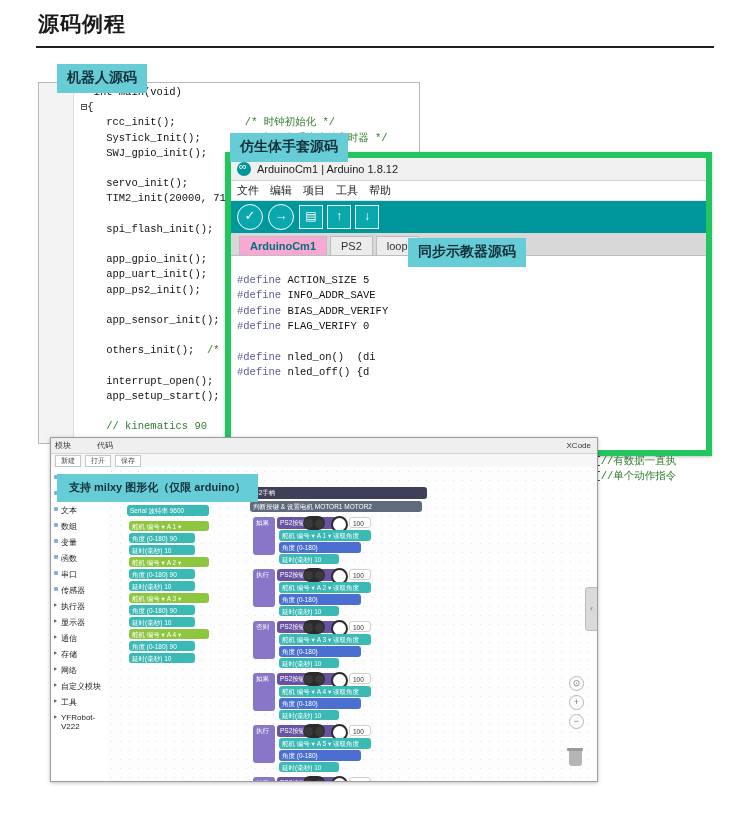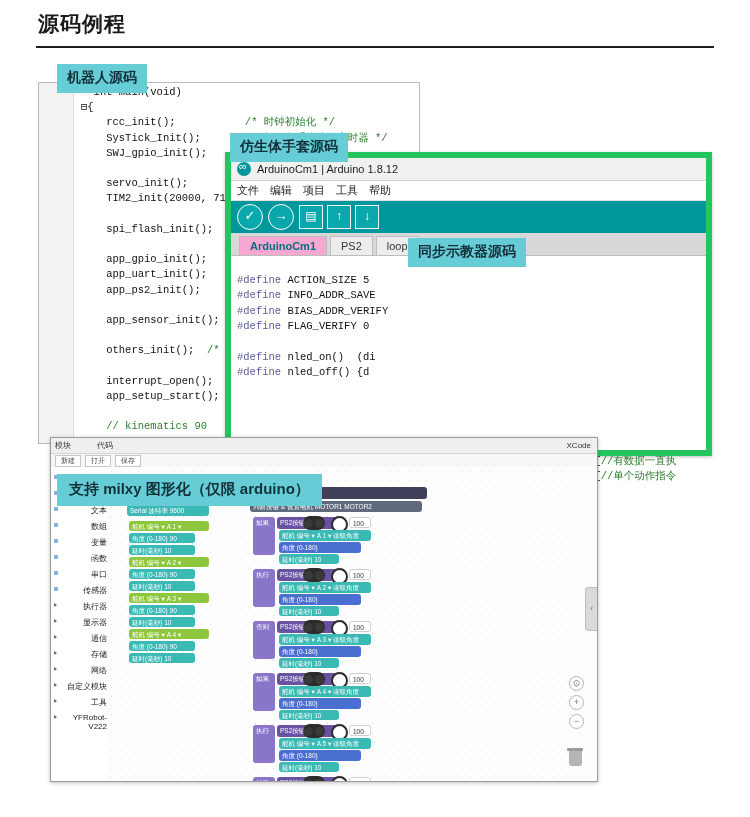--- a/index.html
+++ b/index.html
@@ -39,21 +39,21 @@
     color: #13303a;
     font-size: 14px;
     font-weight: bold;
     padding: 5px 10px 6px 10px;
     white-space: nowrap;
     z-index: 60;
   }
   .tag.robot   { left: 57px;  top: 64px; }
   .tag.glove   { left: 230px; top: 133px; }
   .tag.teacher { left: 408px; top: 238px; }
-  .tag.milxy   { left: 57px;  top: 474px; font-size: 15px; padding: 6px 12px 7px 12px; }
+  .tag.milxy   { left: 57px;  top: 474px; font-size: 11px; padding: 6px 12px 7px 12px; }
 
   
   .code-base {
     position: absolute;
     left: 38px;
     top: 82px;
     width: 380px;
     height: 360px;
     background: #ffffff;
     border: 1px solid #b9b9b9;
@@ -269,21 +269,20 @@
     width: 56px;
     background: #ffffff;
     border-right: 1px solid #e0e0e0;
     font-size: 8px;
     color: #222;
     padding-top: 3px;
   }
   .mx-side div {
     padding: 2.5px 0 2.5px 10px;
     position: relative;
-    text-align: right;
   }
   .mx-side div:before {
     content: "";
     position: absolute;
     left: 3px; top: 5px;
     width: 4px; height: 4px;
     background: #7fb2e5;
     border-radius: 1px;
   }
   .mx-side div.grp:before {

